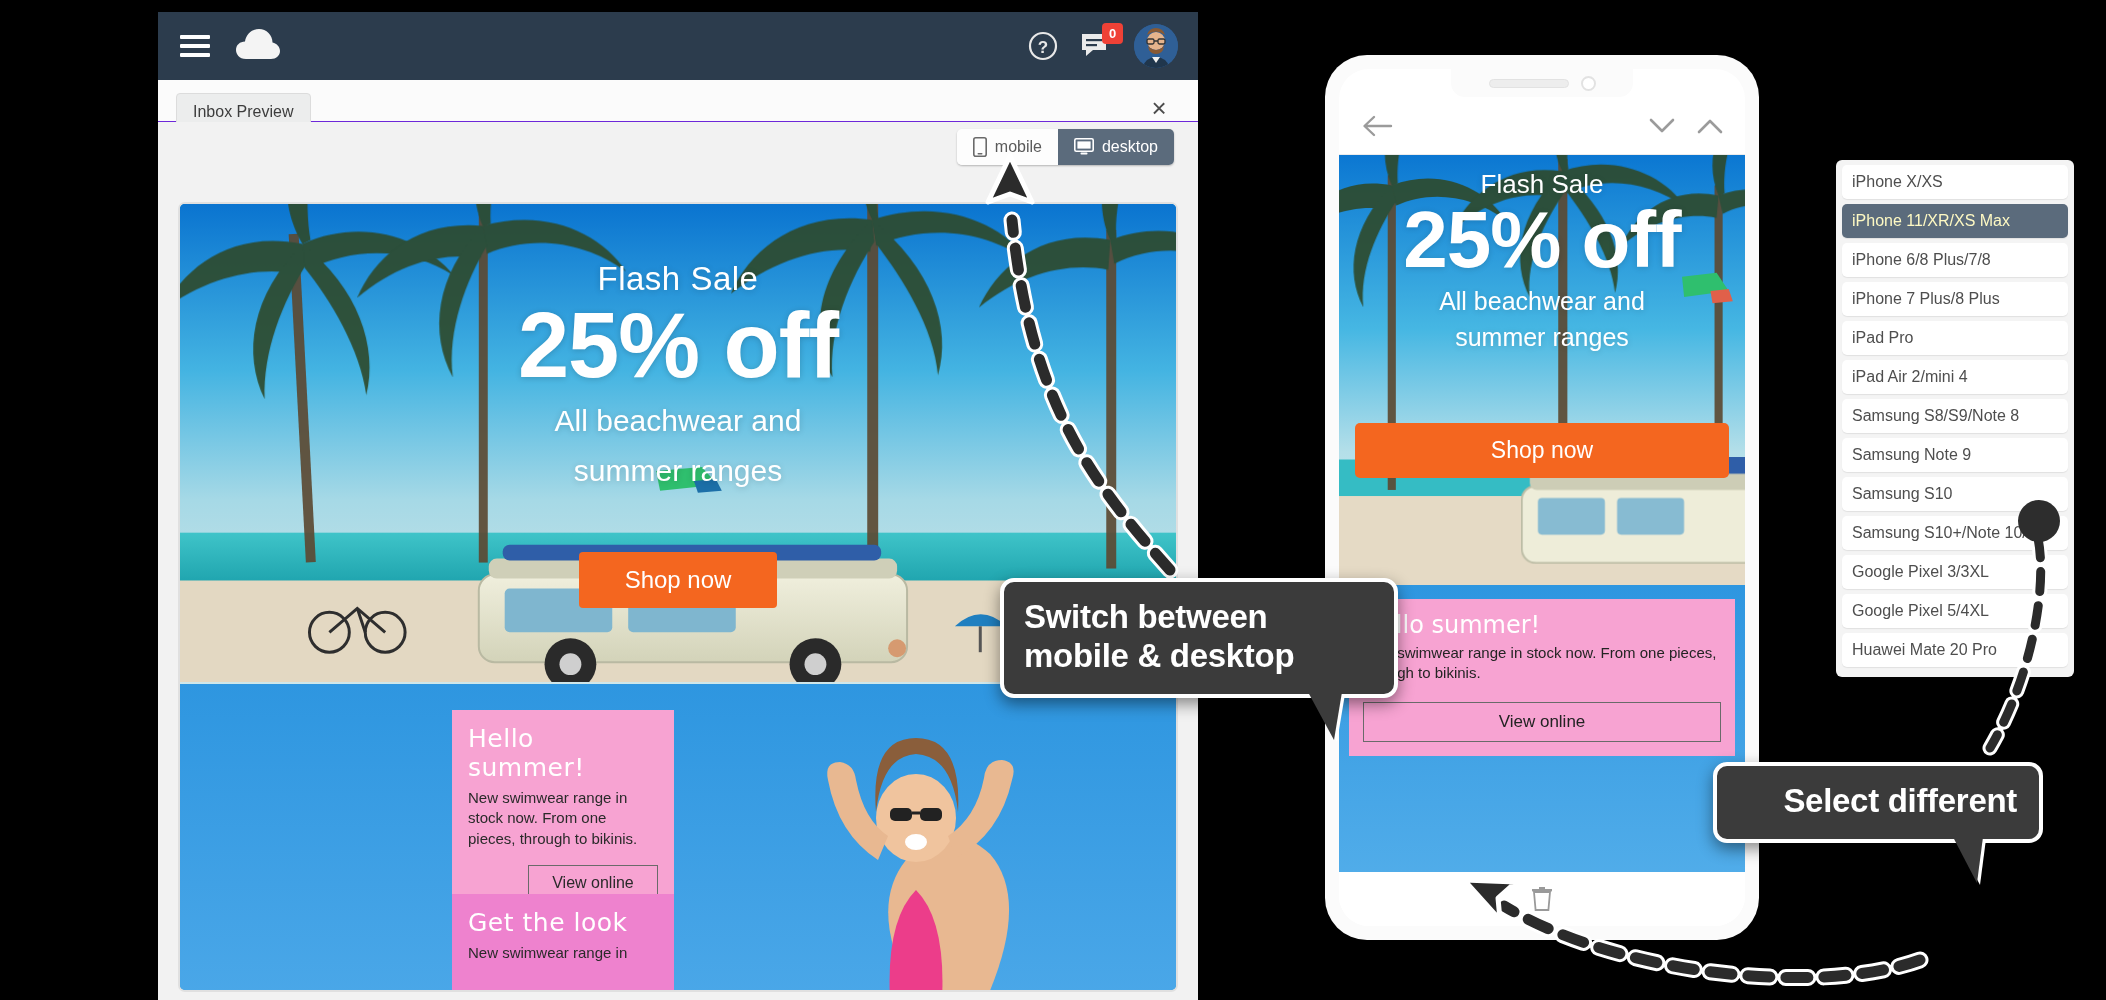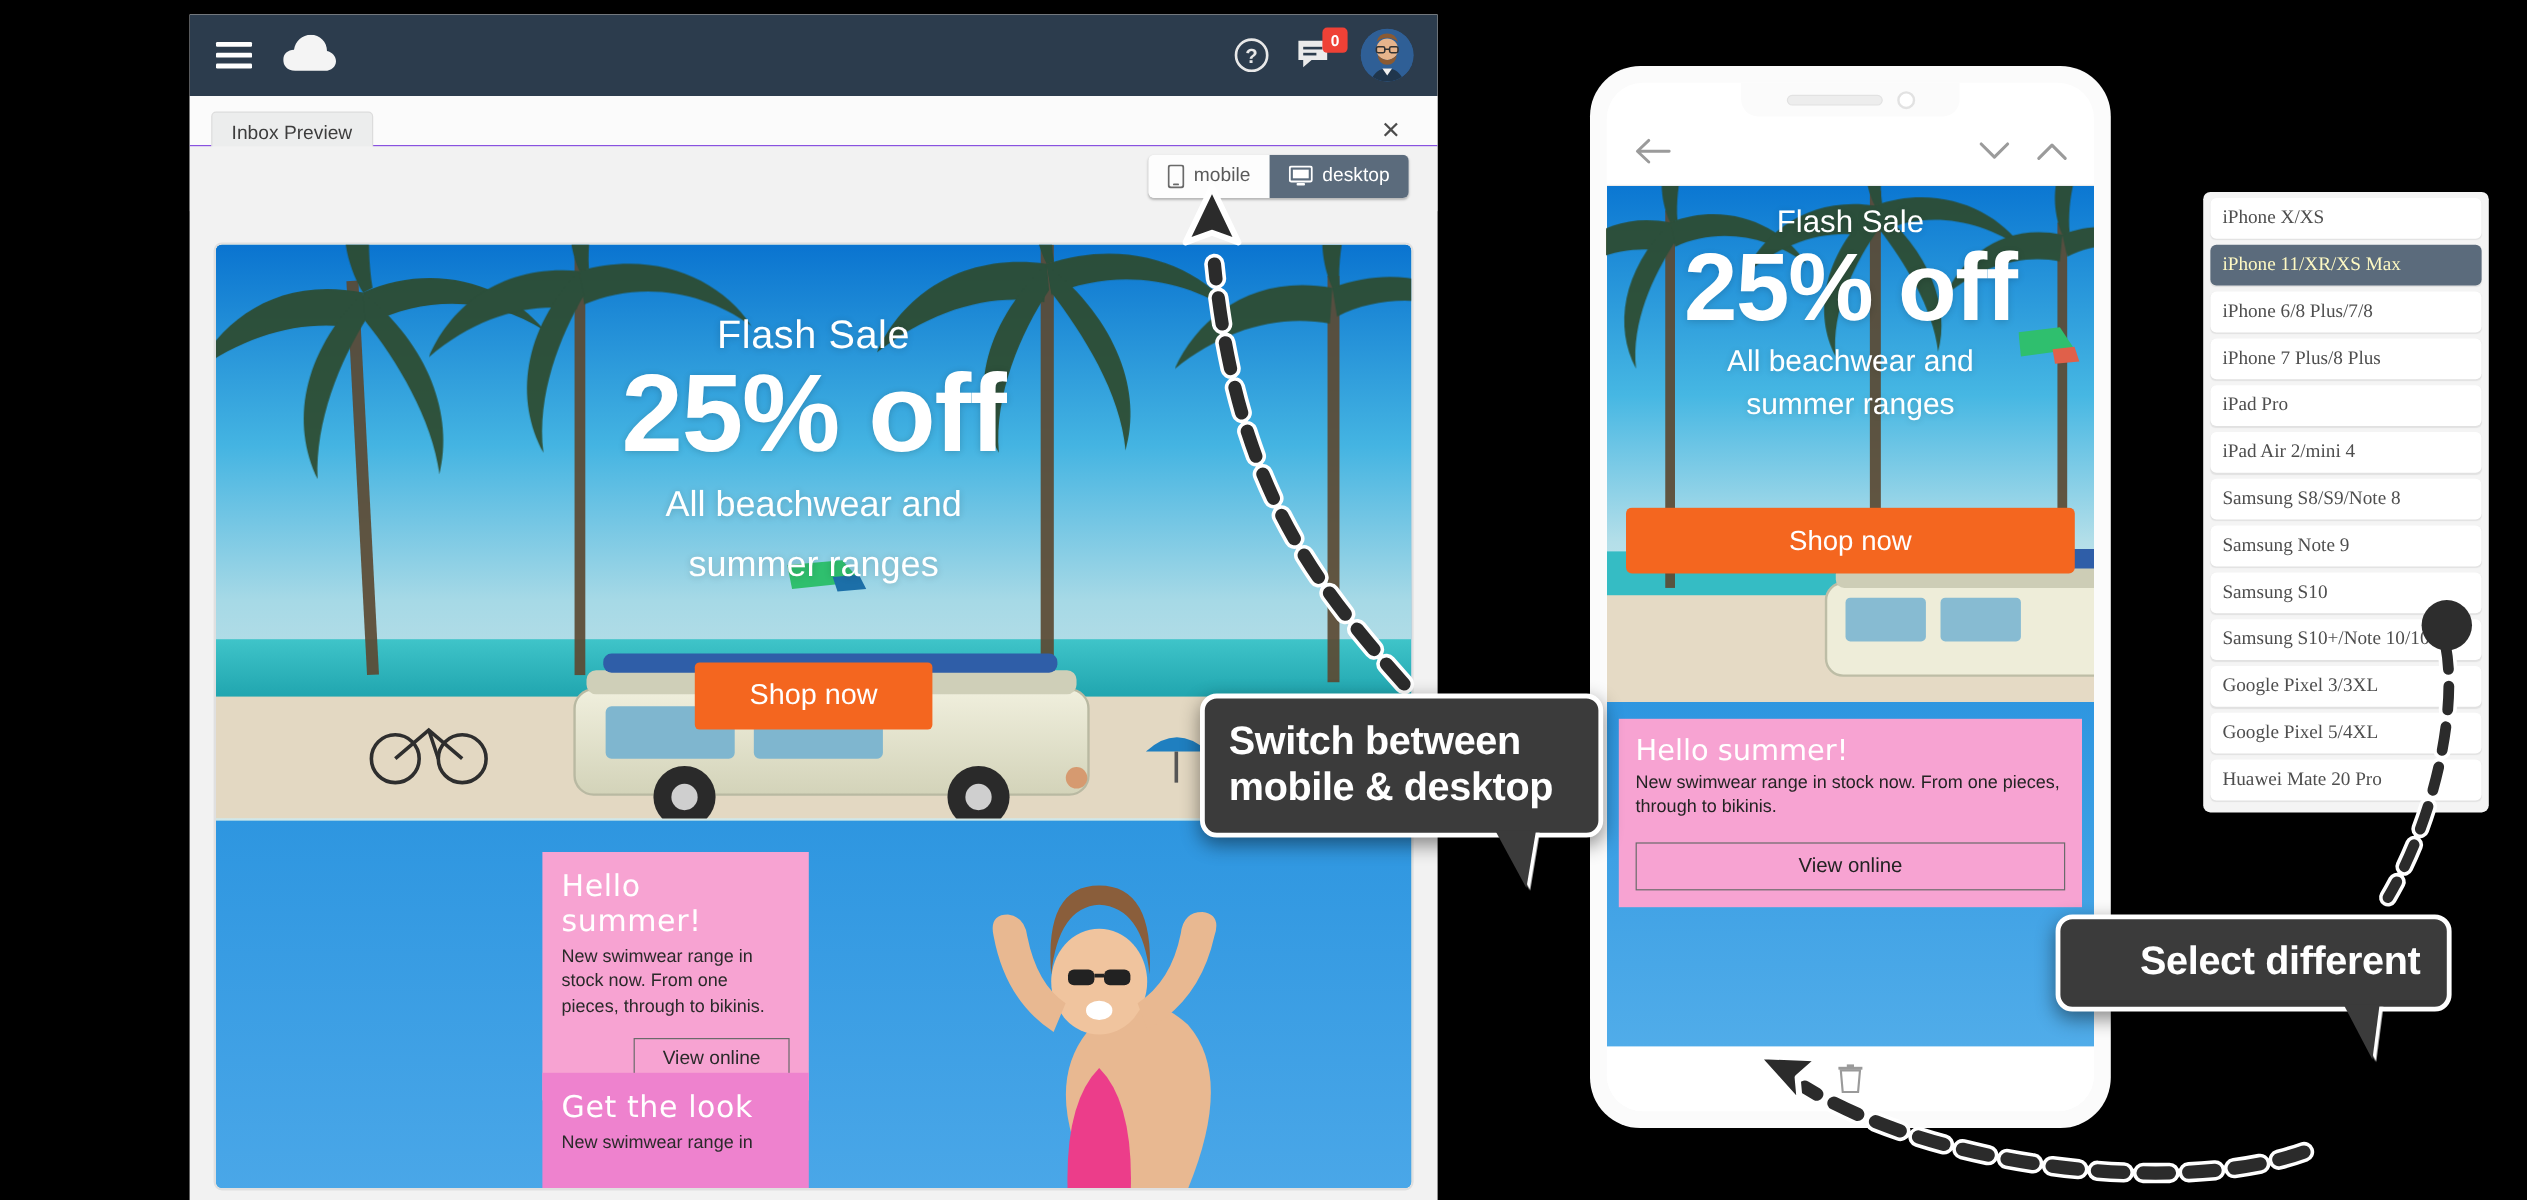--- a/index.html
+++ b/index.html
@@ -196,37 +196,37 @@
   
   .device-list {
     position: absolute; left: 1836px; top: 160px;
     width: 238px; background: #f4f4f4; border-radius: 6px;
     padding: 5px 6px; box-shadow: 0 3px 14px rgba(0,0,0,.4);
   }
   .device-item {
     background: #fff; border-radius: 5px; margin-bottom: 5px;
     padding: 8px 10px; font-size: 16px; color: #4e4e4e; cursor: pointer;
     box-shadow: 0 1px 1px rgba(0,0,0,.08);
-    white-space: nowrap; overflow: hidden; font-family: Liberation Serif, serif;
+    white-space: nowrap; overflow: hidden;
   }
   .device-item.selected { background: #5b6b7c; color: #fef9c3; }
 
   
   .callout {
     position: absolute; background: #3b3b3b; color: #fff;
     border-radius: 14px; border: 4px solid #fff;
     padding: 16px 22px 18px; font-size: 33px; line-height: 1.18;
     font-weight: bold; letter-spacing: -.3px;
     box-shadow: 0 6px 16px rgba(0,0,0,.45);
     z-index: 40;
   }
   .callout .tail {
     position: absolute; width: 0; height: 0;
   }
-  #callout-switch { left: 1000px; top: 578px; width: 336px; padding-left: 20px; }
+  #callout-switch { left: 1000px; top: 578px; width: 398px; padding-left: 20px; }
   #callout-switch .tail {
     right: 52px; bottom: -46px;
     border-left: 26px solid transparent; border-right: 8px solid transparent;
     border-top: 48px solid #3b3b3b;
     filter: drop-shadow(3px 2px 0 #fff);
   }
   #callout-devices { left: 1713px; top: 762px; width: 330px; text-align: right; }
   #callout-devices .tail {
     right: 56px; bottom: -44px;
     border-left: 24px solid transparent; border-right: 6px solid transparent;

